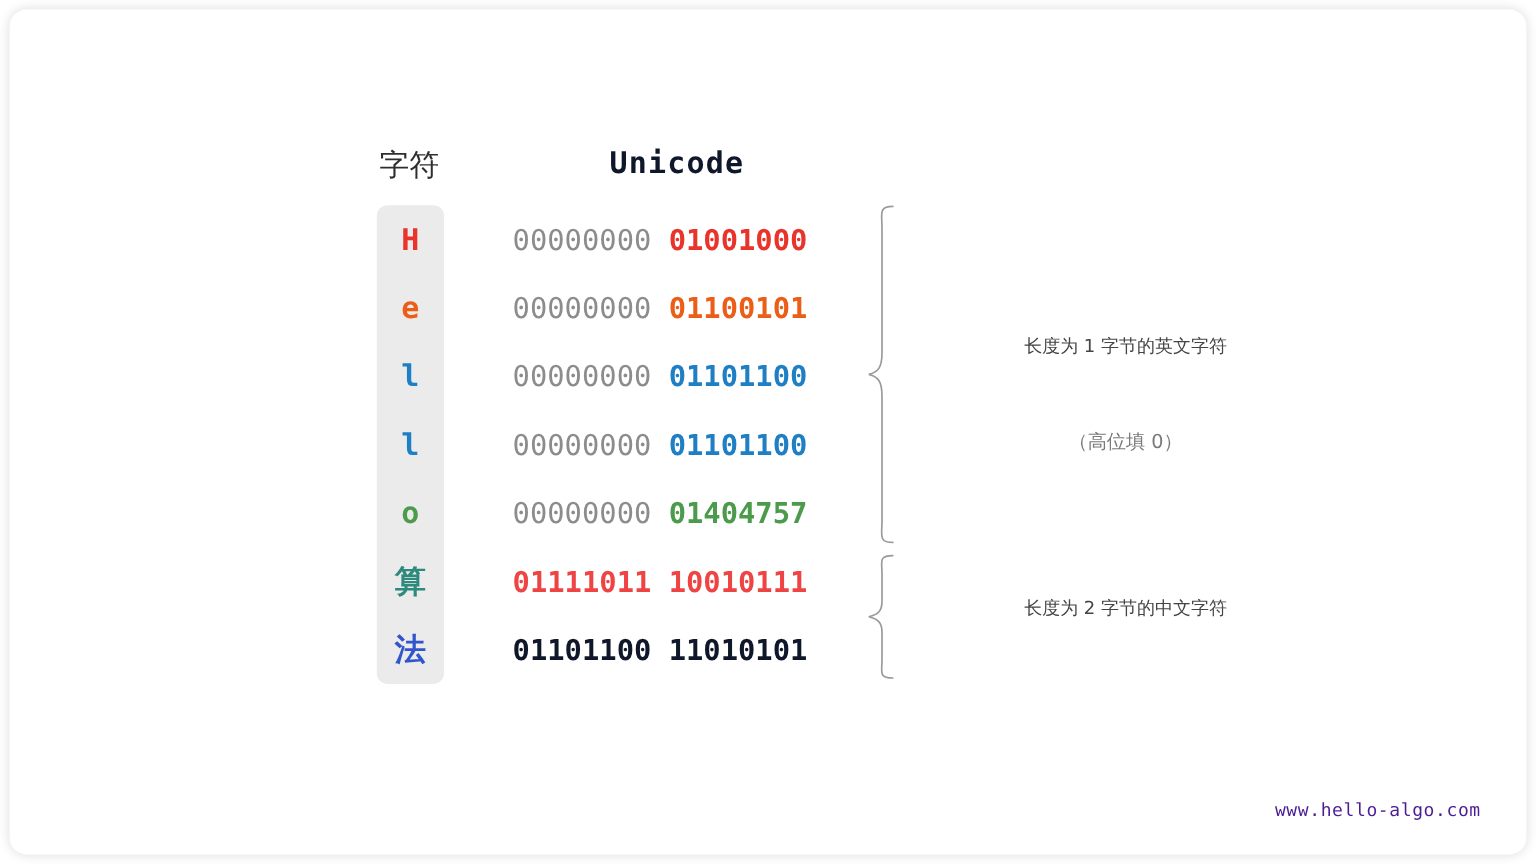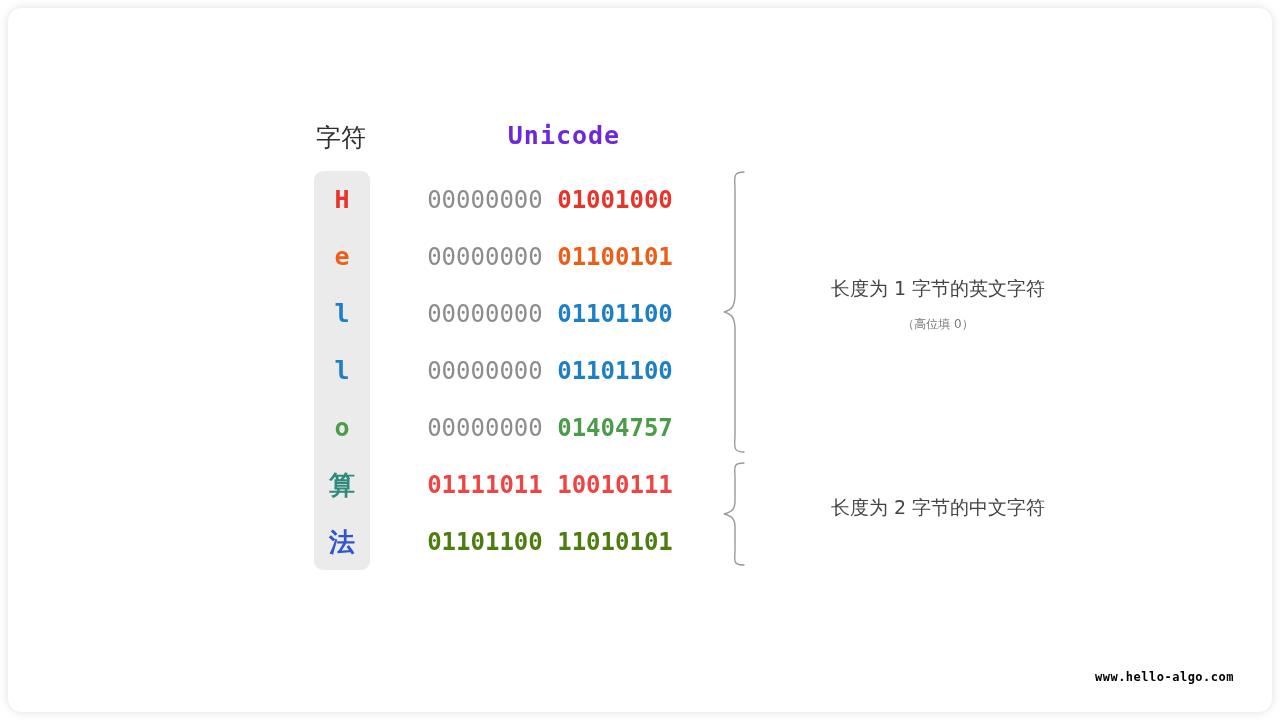--- a/index.html
+++ b/index.html
@@ -22,21 +22,21 @@
   
   #hdr-char {
     position:absolute; left:273px; top:113px; width:120px;
     text-align:center;
     font-size:25px; font-weight:normal; color:#2e2e2e;
     font-family:"DejaVu Sans", sans-serif;
   }
   #hdr-unicode {
     position:absolute; left:436px; top:113px; width:240px;
     text-align:center;
-    font-size:25px; font-weight:bold; color:#6d28d9;
+    font-size:25px; font-weight:bold; color:#0f172a;
     font-family:"DejaVu Sans Mono", monospace;
     letter-spacing:1px;
   }
 
   
   #char-panel {
     position:absolute;
     left:306px; top:163px;
     width:56px; height:399px;
     background:#ebebeb;
@@ -76,35 +76,34 @@
   
   .brace { position:absolute; }
 
   
   .note {
     position:absolute;
     text-align:center;
     color:#444444;
     font-family:"DejaVu Sans", sans-serif;
   }
-  .note .l1 { font-size:19px; line-height:36px; white-space:pre; }
-  .note .l2 { font-size:12px; line-height:36px; color:#7a7a7a; white-space:pre; }
+  .note .l1 { font-size:15px; line-height:36px; white-space:pre; }
+  .note .l2 { font-size:16px; line-height:36px; color:#7a7a7a; white-space:pre;margin-top:44px; }
 
   #note-1 { left:760px; top:262px; width:340px; }
   #note-2 { left:760px; top:481px; width:340px; }
 
   
   #watermark {
     position:absolute;
     right:38px; bottom:28px;
-    font-size:12px;
-    color:#000000;
+    font-size:15px;
+    color:#4c1d95;
     font-family:"DejaVu Sans Mono", monospace;
     letter-spacing:0.5px;
-    font-weight:bold;
   }
 </style>
 </head>
 <body>
 
 <div id="card">
 
   <div id="hdr-char">字符</div>
   <div id="hdr-unicode">Unicode</div>
 
@@ -130,21 +129,21 @@
       <div class="row" style="top: 391px;">
         <div class="glyph" style="color: rgb(75, 155, 75);">o</div>
         <div class="bits"><span class="pad">00000000 </span><span style="color: rgb(75, 155, 75);">01404757</span></div>
       </div>
       <div class="row" style="top: 448px;">
         <div class="glyph cjk" style="color: rgb(47, 138, 126);">算</div>
         <div class="bits"><span style="color: #ef4444;">01111011 10010111</span></div>
       </div>
       <div class="row" style="top: 505px;">
         <div class="glyph cjk" style="color: rgb(51, 85, 204);">法</div>
-        <div class="bits"><span style="color: #4d7c0f;">01101100 11010101</span></div>
+        <div class="bits"><span style="color: #0f172a;">01101100 11010101</span></div>
       </div>
     </div>
 
   <svg class="brace" style="left:714px; top:160px;" width="36" height="288" viewBox="0 0 36 288">
     <path d="M 22 4
              C 10 4, 13 10, 13 22
              L 13 126
              C 13 138, 10 142, 2 144
              C 10 146, 13 150, 13 162
              L 13 266

